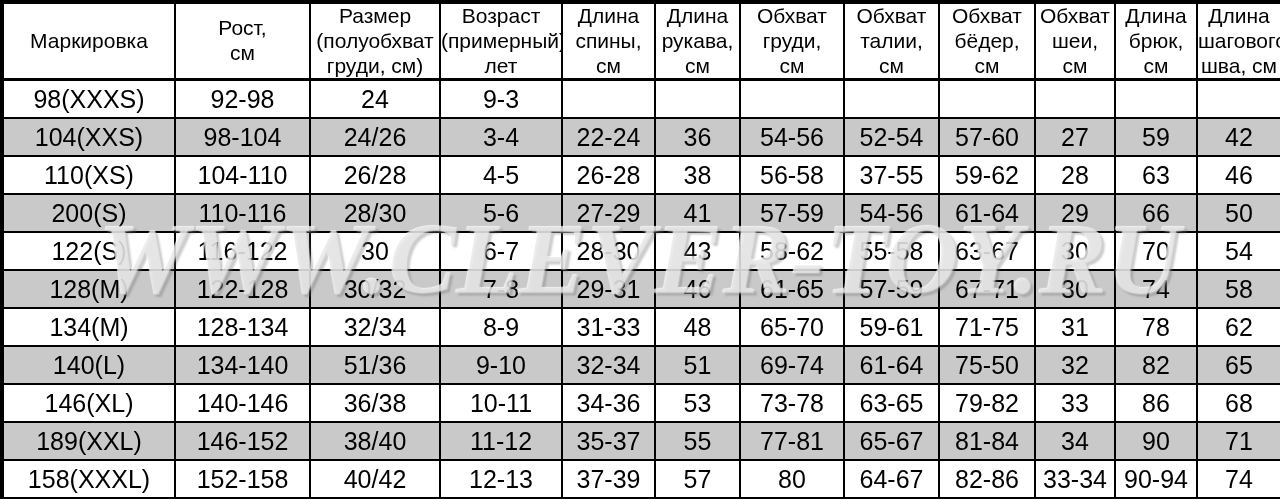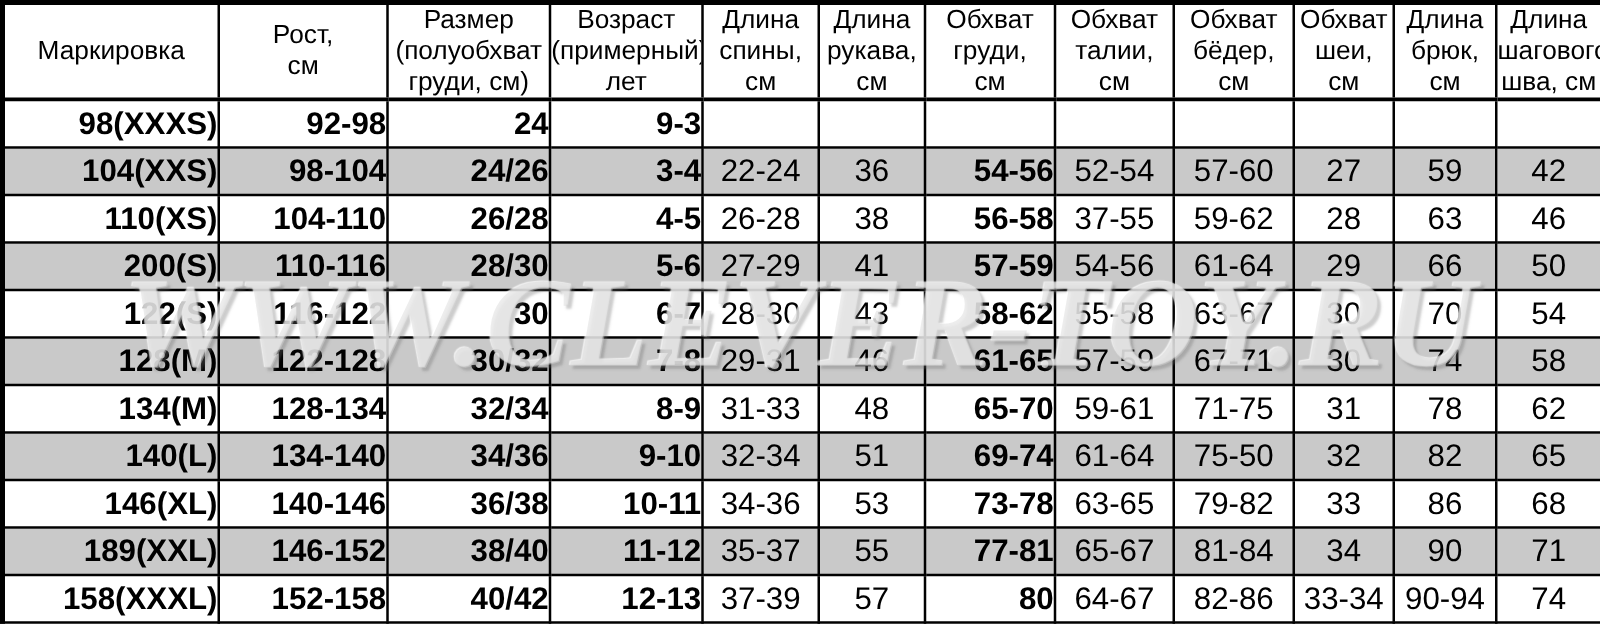--- a/index.html
+++ b/index.html
@@ -43,22 +43,21 @@
     background: #ffffff;
     border-bottom: 3px solid #000;
   }
   table.size-table tbody td {
     font-size: 25px;
     font-weight: 400;
     height: 36px;
     line-height: 1;
   }
   table.size-table tbody td.bold {
-    font-weight: 700;
-    text-align: right;
+    font-weight: 400;
   }
   .watermark {
     position: absolute;
     left: 85px;
     top: 196px;
     width: 1110px;
     height: 128px;
     font-size: 102px;
     font-weight: 700;
     font-style: italic;
@@ -226,21 +225,21 @@
           <td class="bold">65-70</td>
           <td>59-61</td>
           <td>71-75</td>
           <td>31</td>
           <td>78</td>
           <td>62</td>
         </tr>
         <tr style="background: rgb(201, 201, 201);">
           <td class="bold">140(L)</td>
           <td class="bold">134-140</td>
-          <td class="bold">34/36</td>
+          <td class="bold">51/36</td>
           <td class="bold">9-10</td>
           <td>32-34</td>
           <td>51</td>
           <td class="bold">69-74</td>
           <td>61-64</td>
           <td>75-50</td>
           <td>32</td>
           <td>82</td>
           <td>65</td>
         </tr>

